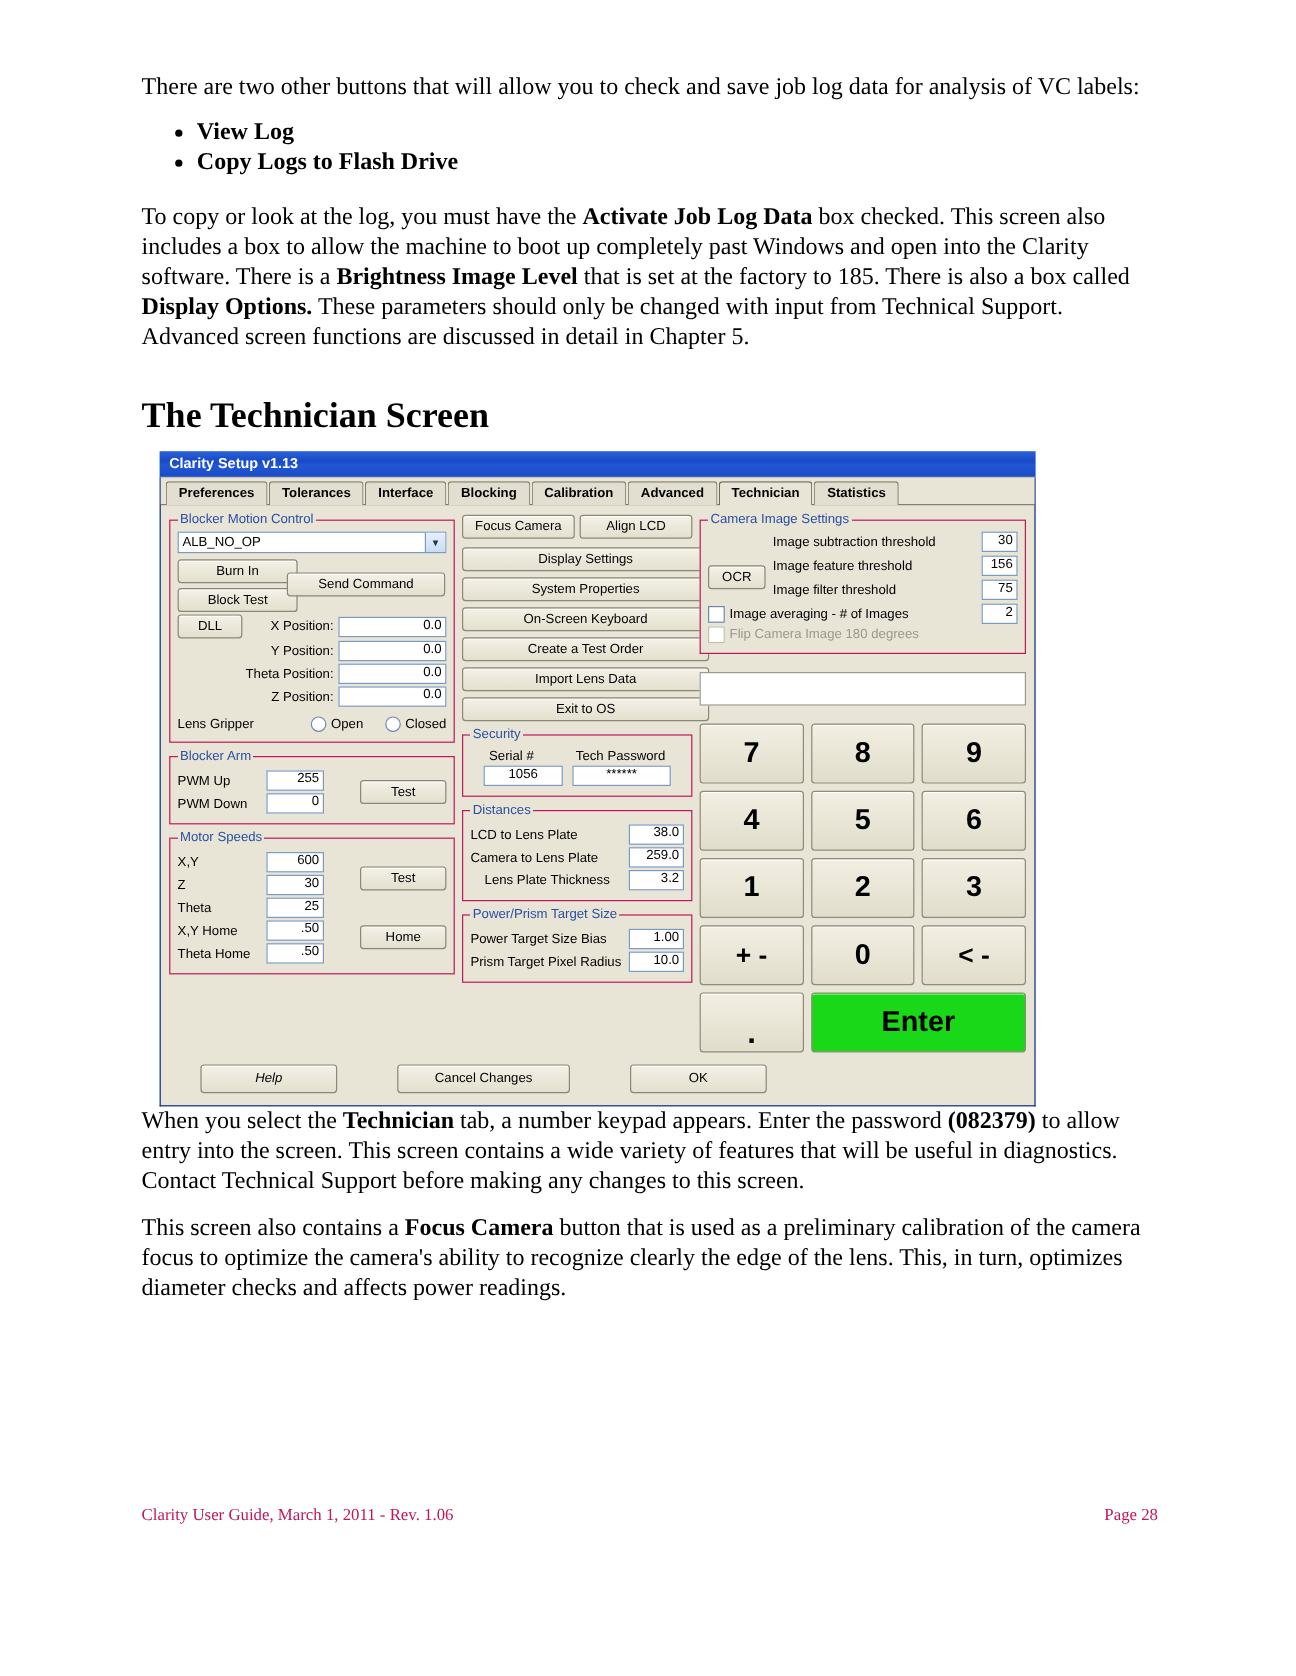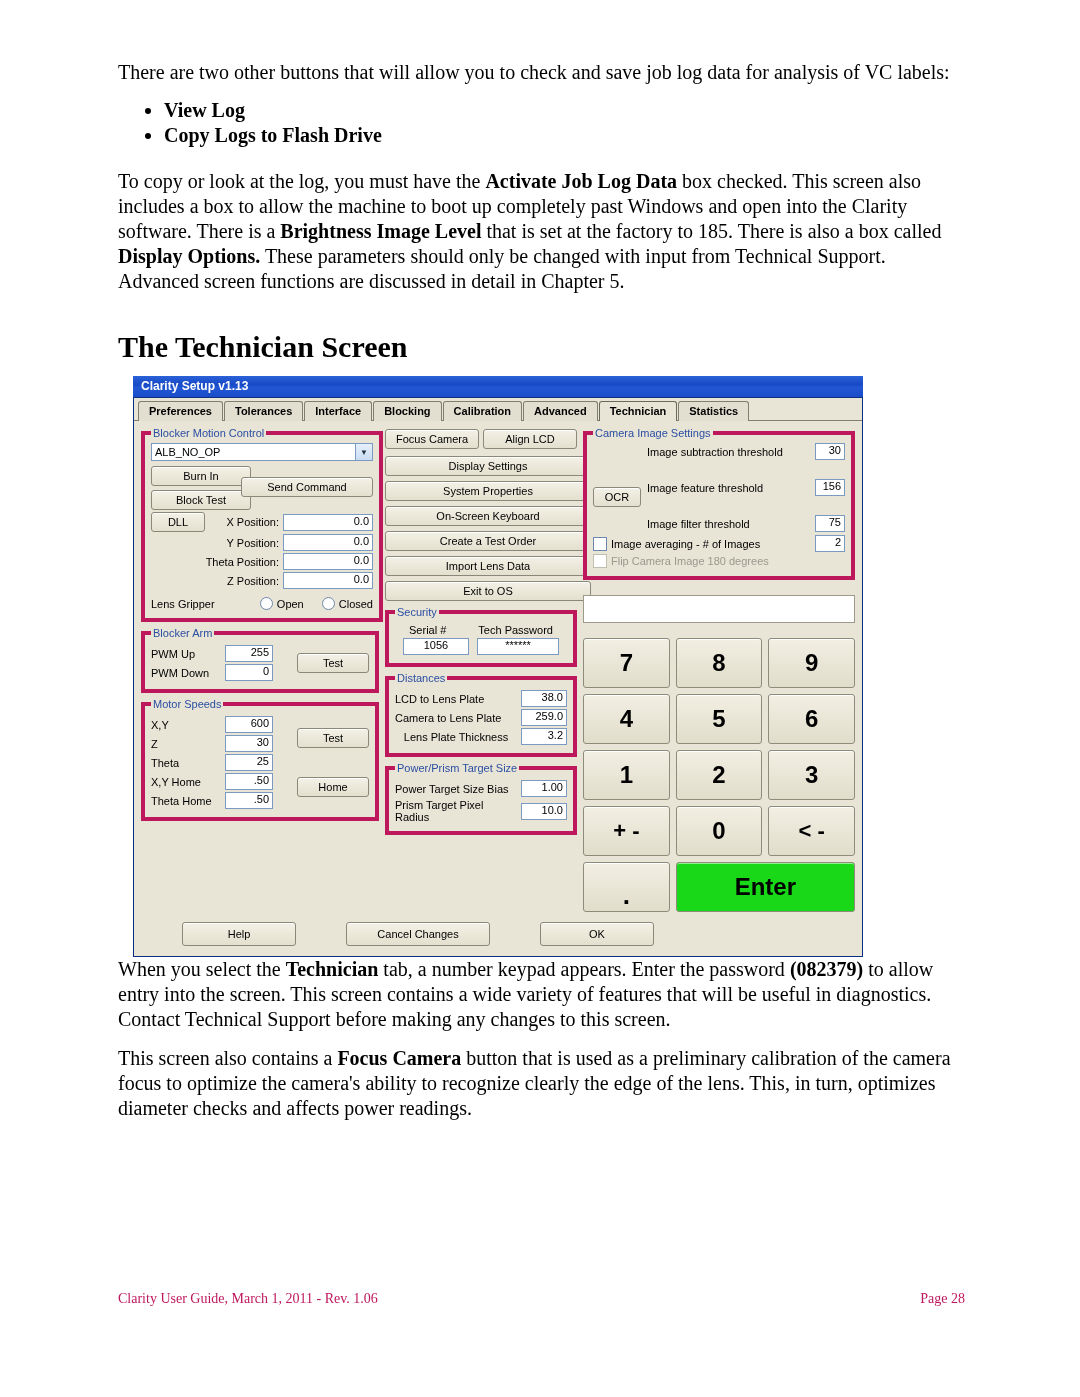--- a/index.html
+++ b/index.html
@@ -73,21 +73,21 @@
     content: "";
     position: absolute; left:0; right:0; bottom:-1px; height:2px; background:#e8e4d6;
   }
   .panelrow { border-top: 1px solid #7f7f6f; }
   .content { display: flex; gap: 6px; padding: 6px 7px 6px 7px; }
   .col { display: flex; flex-direction: column; gap: 5px; }
   .col.left  { width: 238px; }
   .col.mid   { width: 192px; }
   .col.right { flex: 1; }
   fieldset {
-    border: 4px solid #be185d;
+    border: 1px solid #be185d;
     padding: 4px 6px 6px 6px;
     margin: 0;
     background: #e8e4d6;
   }
   legend { color: #2b4fa3; padding: 0 2px; font-size: 11px; }
   .row { display: flex; align-items: center; gap: 4px; margin: 2px 0; }
   .lbl { font-size: 11px; color: #000; }
   .lbl-right { text-align: right; }
   .inp {
     background: #fff;
@@ -132,21 +132,21 @@
   .checkbox {
     width: 12px; height: 12px; border: 1px solid #6e88ab; background: #fff;
     display: inline-block; vertical-align: middle;
   }
   .radio {
     width: 11px; height: 11px; border: 1px solid #6e88ab; border-radius: 50%;
     display: inline-block; vertical-align: middle; background: #fff;
   }
 
   
-  .cam-grid { display: grid; grid-template-columns: 1fr 30px; row-gap: 19px; align-items: center; }
+  .cam-grid { display: grid; grid-template-columns: 1fr 30px; row-gap: 3px; align-items: center; }
   .cam-grid .val { width: 30px; }
   .disabled-text { color: #9a998e; }
 
   
   .display-bar {
     background: #fff;
     border: 1px solid #9c9a8a;
     height: 26px;
     margin-bottom: 10px;
   }
@@ -407,21 +407,21 @@
             <div class="key key-arrow">&lt; -</div>
             <div class="key key-dot">
                 <span>.</span>
               </div>
             <div class="key key-enter">Enter</div>
           </div>
         </div>
       </div>
 
       <div class="bottom-bar">
-        <div class="btn" style="margin-left:40px;">Help</div>
+        <div class="btn" style="margin-left:25px;font-style:italic;">Help</div>
         <div class="btn" style="min-width:130px;">Cancel Changes</div>
         <div class="btn">OK</div>
       </div>
     </div>
   </div>
 
 
   <p class="body-text">
     <span>When you select the </span><span class="bold">Technician</span><span> tab, a number keypad appears.  Enter the password </span><span class="bold">(082379)</span><span> to allow entry into the screen.  This screen contains a wide variety of features that will be useful in diagnostics.  Contact Technical Support before making any changes to this screen.</span>
   </p>

